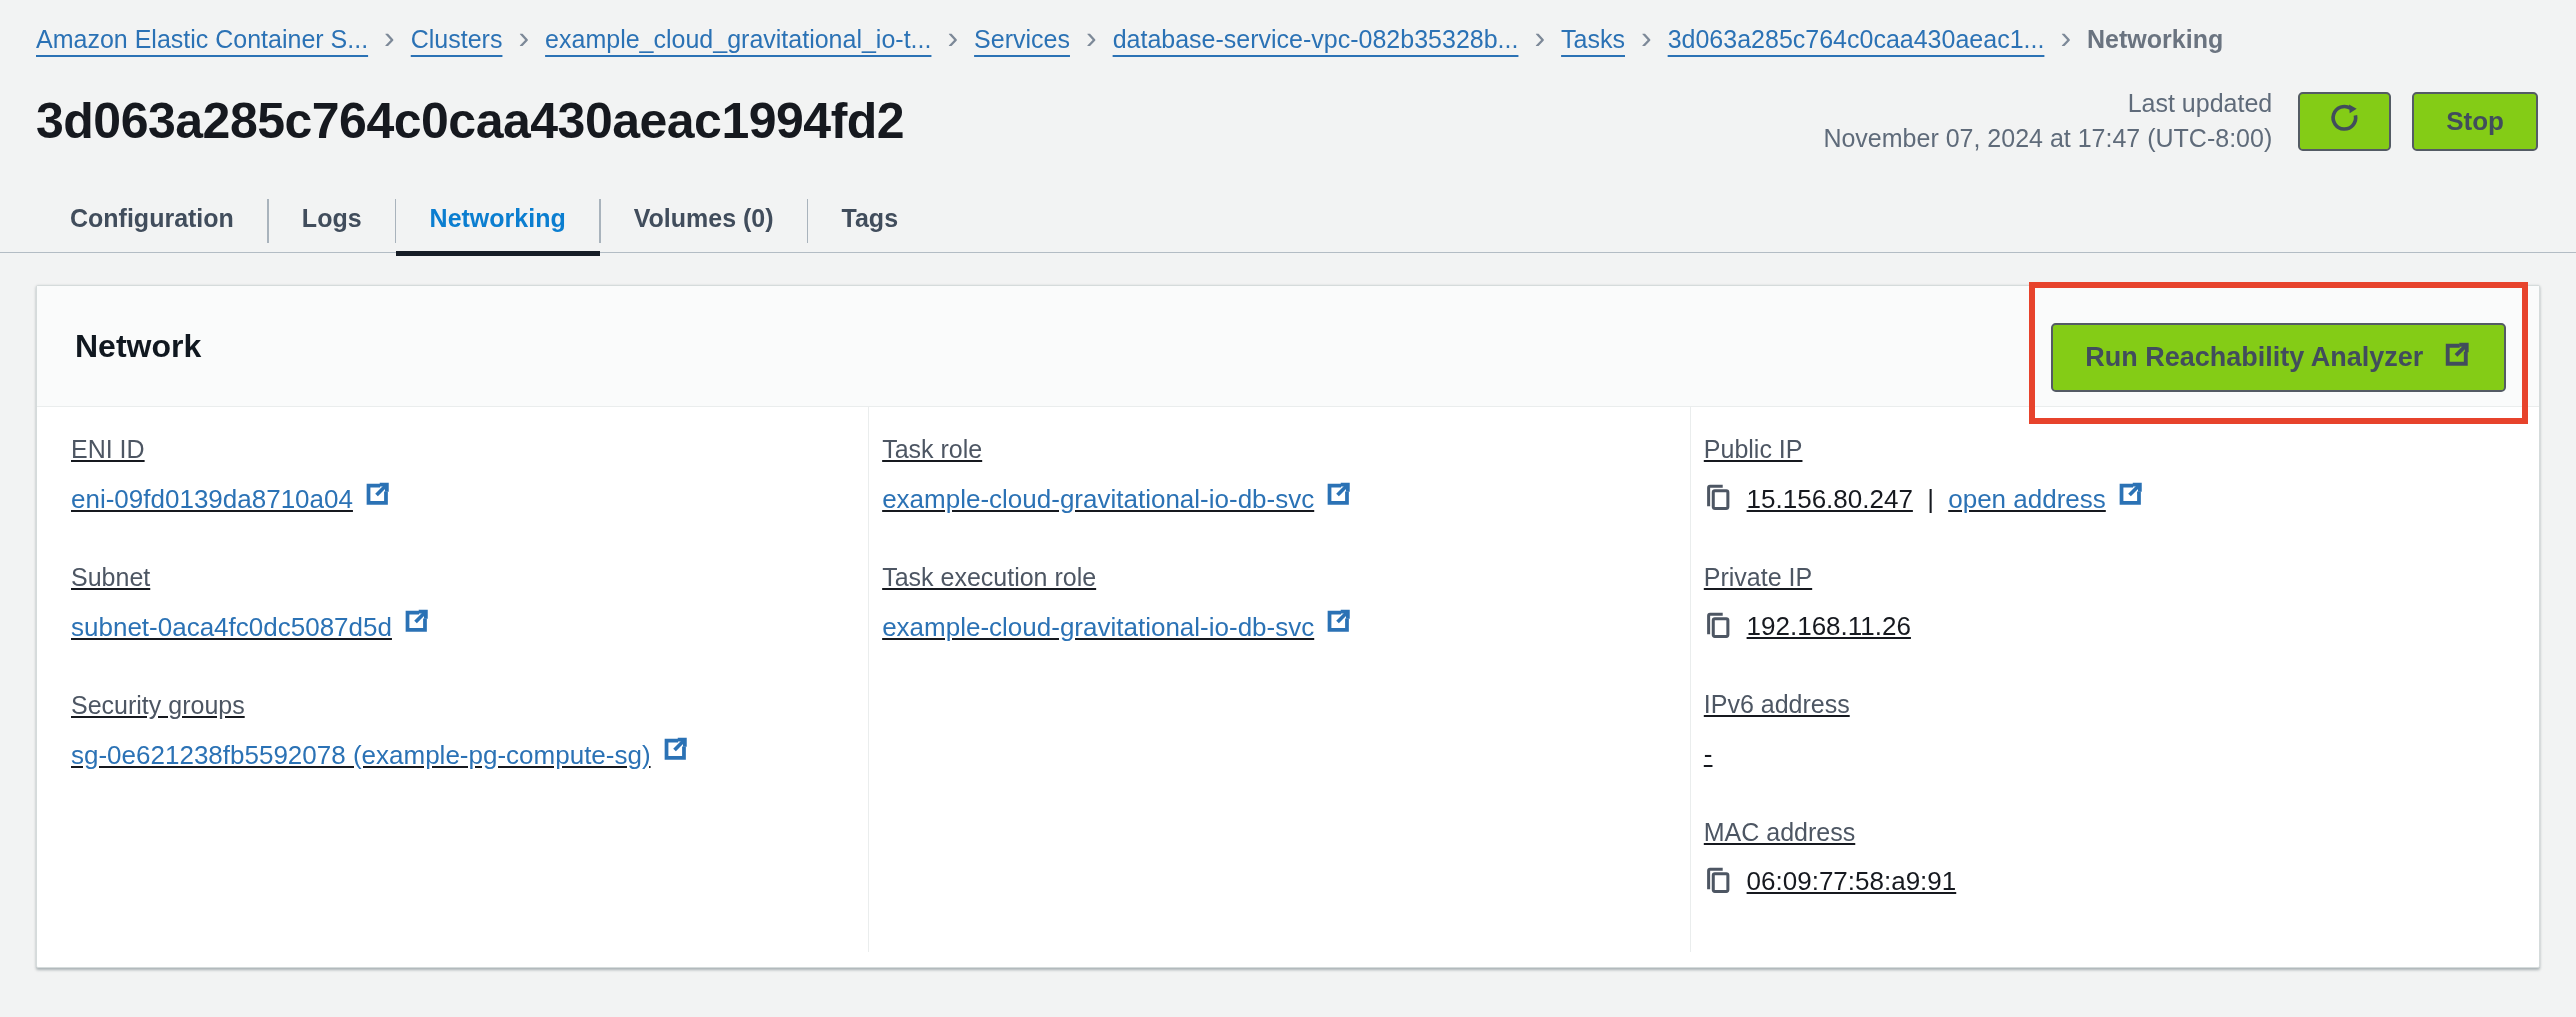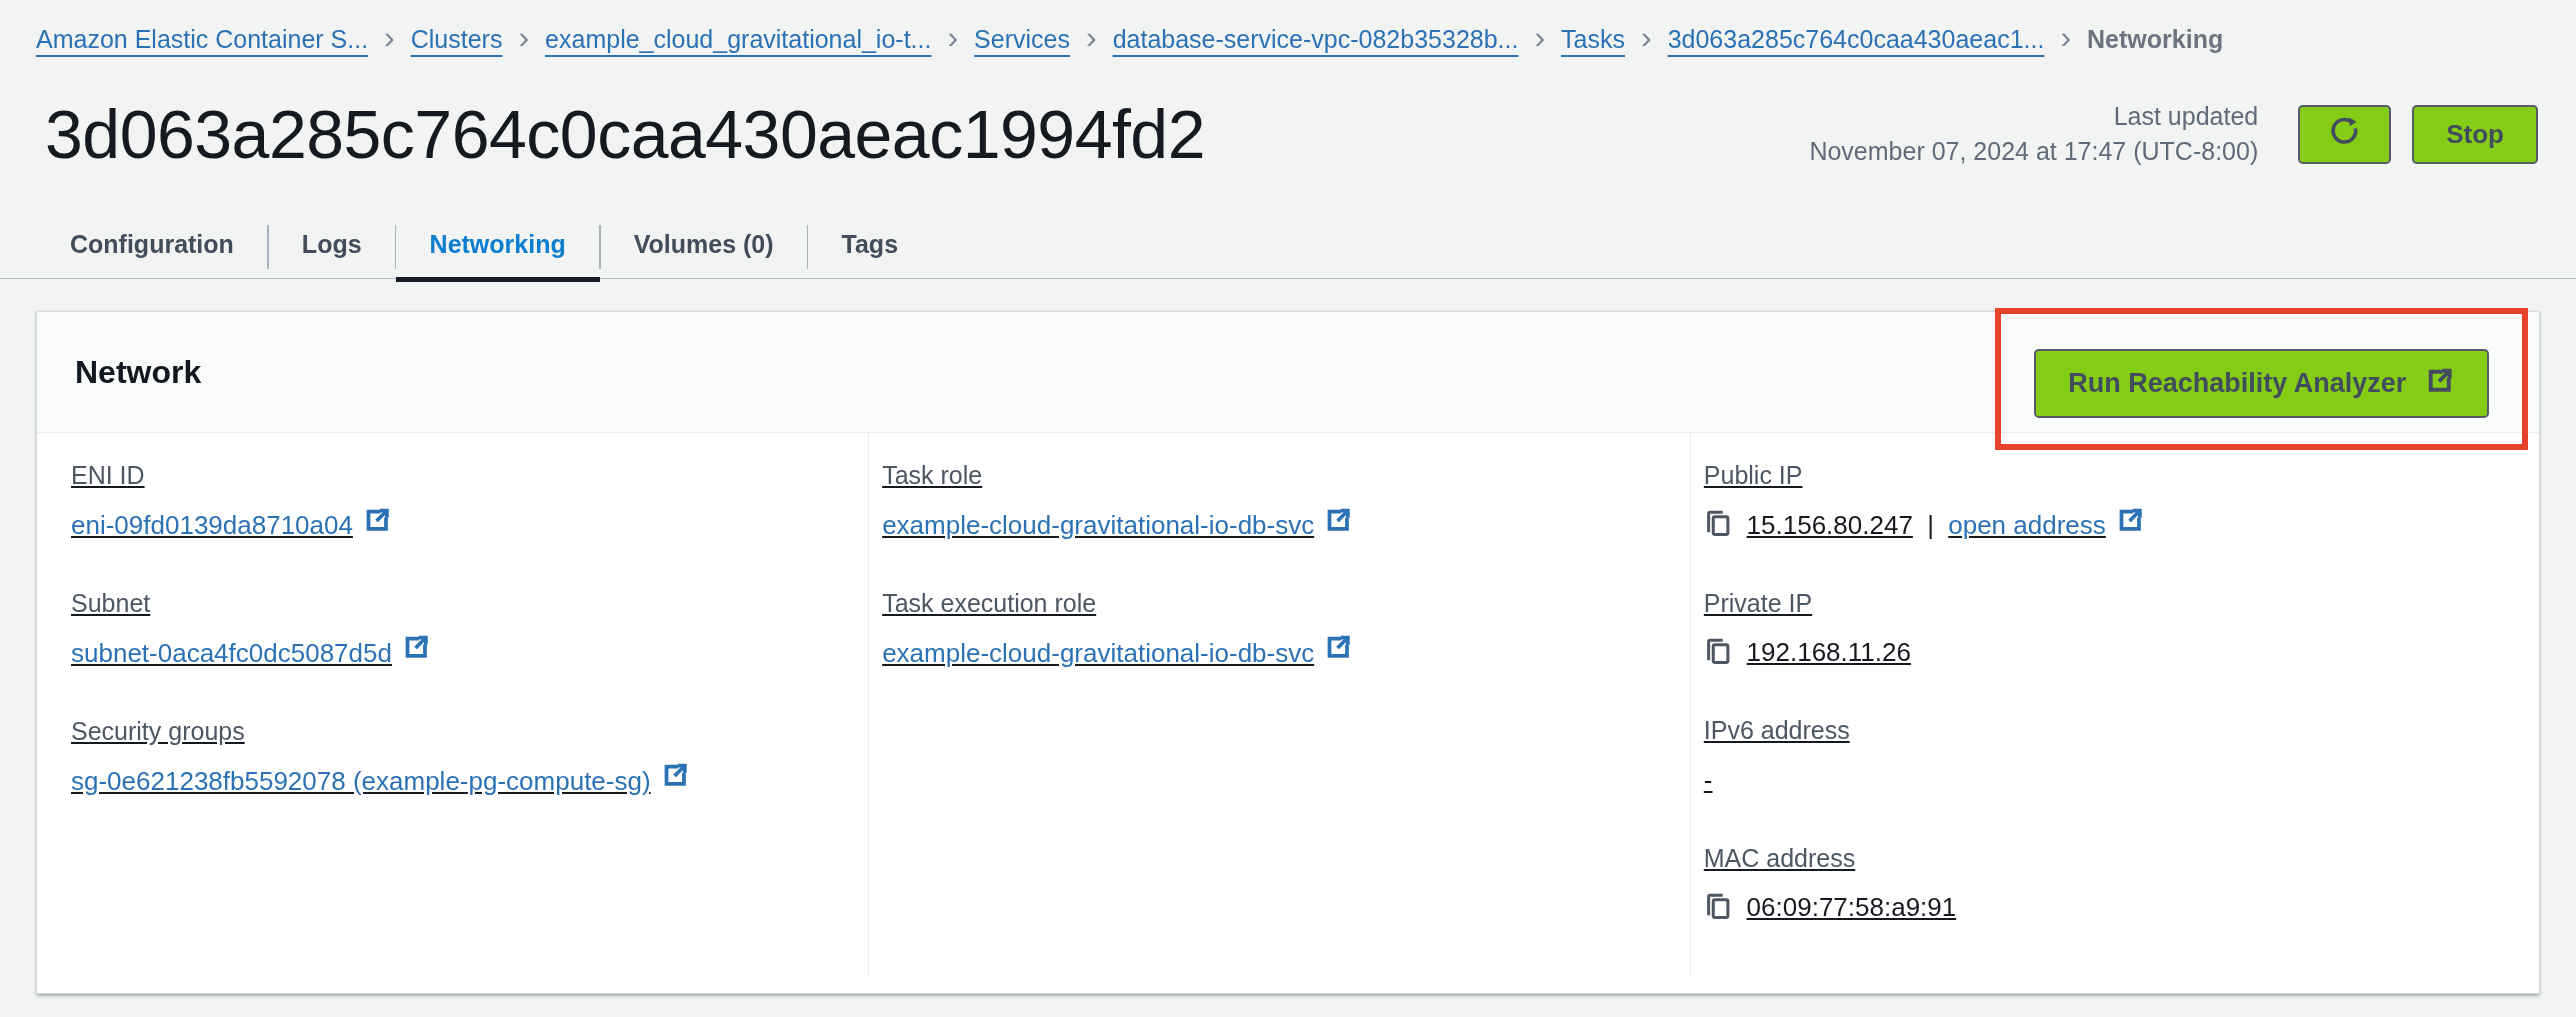--- a/index.html
+++ b/index.html
@@ -34,23 +34,23 @@
   .breadcrumbs{
     display:flex;align-items:center;flex-wrap:nowrap;gap:16px;
     padding:21px 38px 4px 36px;font-size:25px;line-height:36px;white-space:nowrap;
   }
   .crumb-link{color:var(--link-blue);text-decoration:underline;text-underline-offset:6.7px;text-decoration-thickness:1.9px;cursor:pointer;}
   .crumb-sep{color:var(--crumb-sep);font-size:32px;line-height:28.5px;font-weight:400;transform:translateY(-1.9px);}
   .crumb-current{color:#6b7480;font-weight:700;}
 
   
   .title-row{display:flex;justify-content:space-between;align-items:center;margin:25px 38px 0 36px;}
-  .page-title{font-size:68px;font-weight:400;margin:9px;letter-spacing:-0.5px;color:var(--text-dark);}
+  .page-title{font-size:50px;font-weight:700;margin:0;letter-spacing:-0.5px;color:var(--text-dark);}
   .title-actions{display:flex;align-items:center;gap:21px;}
-  .last-updated{text-align:right;color:var(--text-gray);font-size:25px;line-height:35px;margin-right:19px;}
+  .last-updated{text-align:right;color:var(--text-gray);font-size:25px;line-height:35px;margin-right:5px;}
   .btn{
     display:inline-flex;align-items:center;justify-content:center;gap:15px;
     background:#84cc16;border:2.9px solid var(--button-border);border-radius:4.8px;
     height:59px;padding:0 32px;font-family:inherit;
     font-size:26px;font-weight:700;color:var(--button-text);cursor:pointer;white-space:nowrap;
   }
   .btn-icon-only{width:93px;padding:0;}
   .btn svg{flex:0 0 auto;}
 
   
@@ -73,21 +73,21 @@
   }
   .card-header{
     display:flex;align-items:center;height:121px;padding:0 38px;
     background:var(--card-header-bg);border-bottom:1.9px solid var(--divider);
   }
   .card-title{font-size:32px;font-weight:700;margin:0;color:#101820;}
 
   .annotation-frame{
     position:absolute;top:-3.8px;right:11.4px;
     border:6.7px solid var(--annotation-red);
-    padding:35px 33px 26px;background:transparent;z-index:2;
+    padding:35px 16px 26px;background:transparent;z-index:2;
   }
   .analyzer-btn{height:69px;font-size:27px;border-width:2.9px;}
   .analyzer-btn svg{margin-left:3.8px;}
 
   .card-body{
     display:grid;grid-template-columns:875fr 865fr 894fr;
     padding-bottom:15px;min-height:518px;
   }
   .col{padding:25px 23px 9.5px 34px;}
   .col + .col{border-left:1.9px solid var(--divider);padding-left:13px;}

